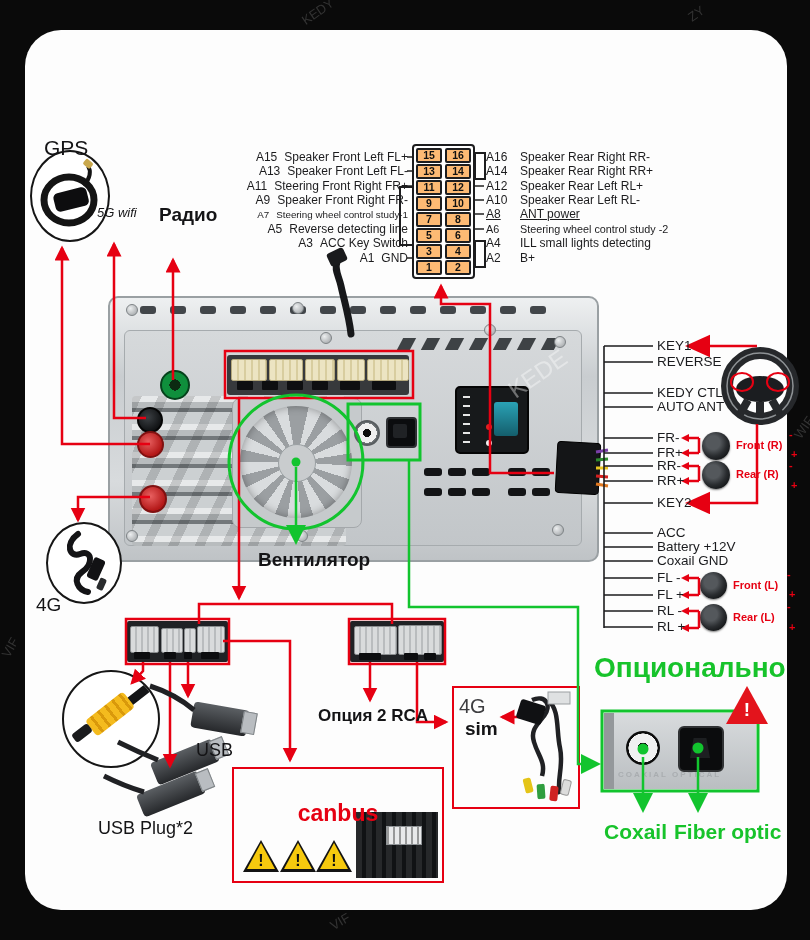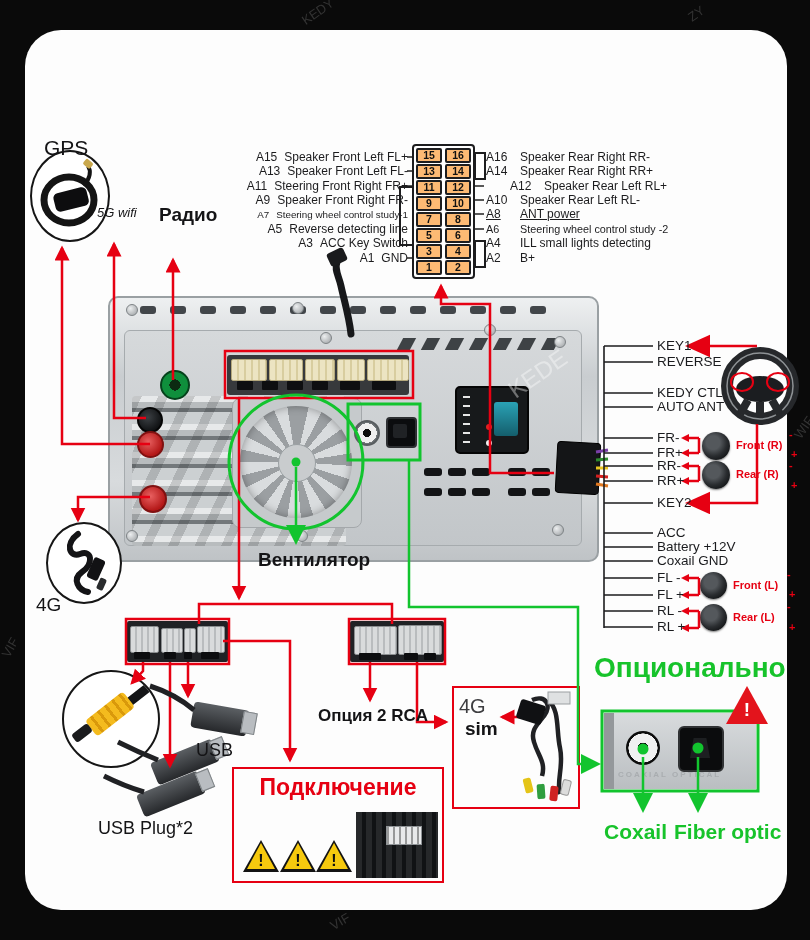--- a/index.html
+++ b/index.html
@@ -206,21 +206,21 @@
   <div class="tab" style="left:474px;top:240px;width:8px;height:24px;"></div>
 
   <div class="pr" style="top:150px;">
       <span class="pin">A16</span>
       <span>Speaker Rear Right RR-</span>
     </div>
   <div class="pr" style="top:164px;">
       <span class="pin">A14</span>
       <span>Speaker Rear Right RR+</span>
     </div>
-  <div class="pr" style="top:179px;margin-left:24px;">
+  <div class="pr" style="top:179px;">
       <span class="pin">A12</span>
       <span>Speaker Rear Left RL+</span>
     </div>
   <div class="pr" style="top:193px;">
       <span class="pin">A10</span>
       <span>Speaker Rear Left RL-</span>
     </div>
   <div class="pr" style="top:207px;text-decoration:underline;">
       <span class="pin">A8</span>
       <span>ANT power</span>
@@ -389,21 +389,21 @@
   <div class="lbl" style="left:196px;top:740px;font-size:18px;">USB</div>
 
   <div class="usb-body" style="left:152px;top:750px;width:66px;height:24px;transform:rotate(-22deg);"></div>
   <div class="usb-tip" style="left:212px;top:738px;width:12px;height:18px;transform:rotate(-22deg);"></div>
   <div class="usb-body" style="left:138px;top:782px;width:66px;height:24px;transform:rotate(-22deg);"></div>
   <div class="usb-tip" style="left:198px;top:770px;width:12px;height:18px;transform:rotate(-22deg);"></div>
   <div class="lbl" style="left:98px;top:818px;font-size:18px;text-align:right;">USB Plug*2</div>
 
   <div class="lbl b" style="left:318px;top:706px;font-size:17px;">Опция 2 RCA</div>
 
-  <div class="lbl b red-t" style="left:238px;top:774px;width:200px;text-align:center;font-size:23px;">Подключение</div>
+  <div class="lbl b red-t" style="left:238px;top:800px;width:200px;text-align:center;font-size:23px;">canbus</div>
   <div class="tri" style="left:243px;top:840px;">
       <div class="t-out"></div>
       <div class="t-in"></div>
       <div class="t-mark">!</div>
     </div>
   <div class="tri" style="left:280px;top:840px;">
       <div class="t-out"></div>
       <div class="t-in"></div>
       <div class="t-mark">!</div>
     </div>

